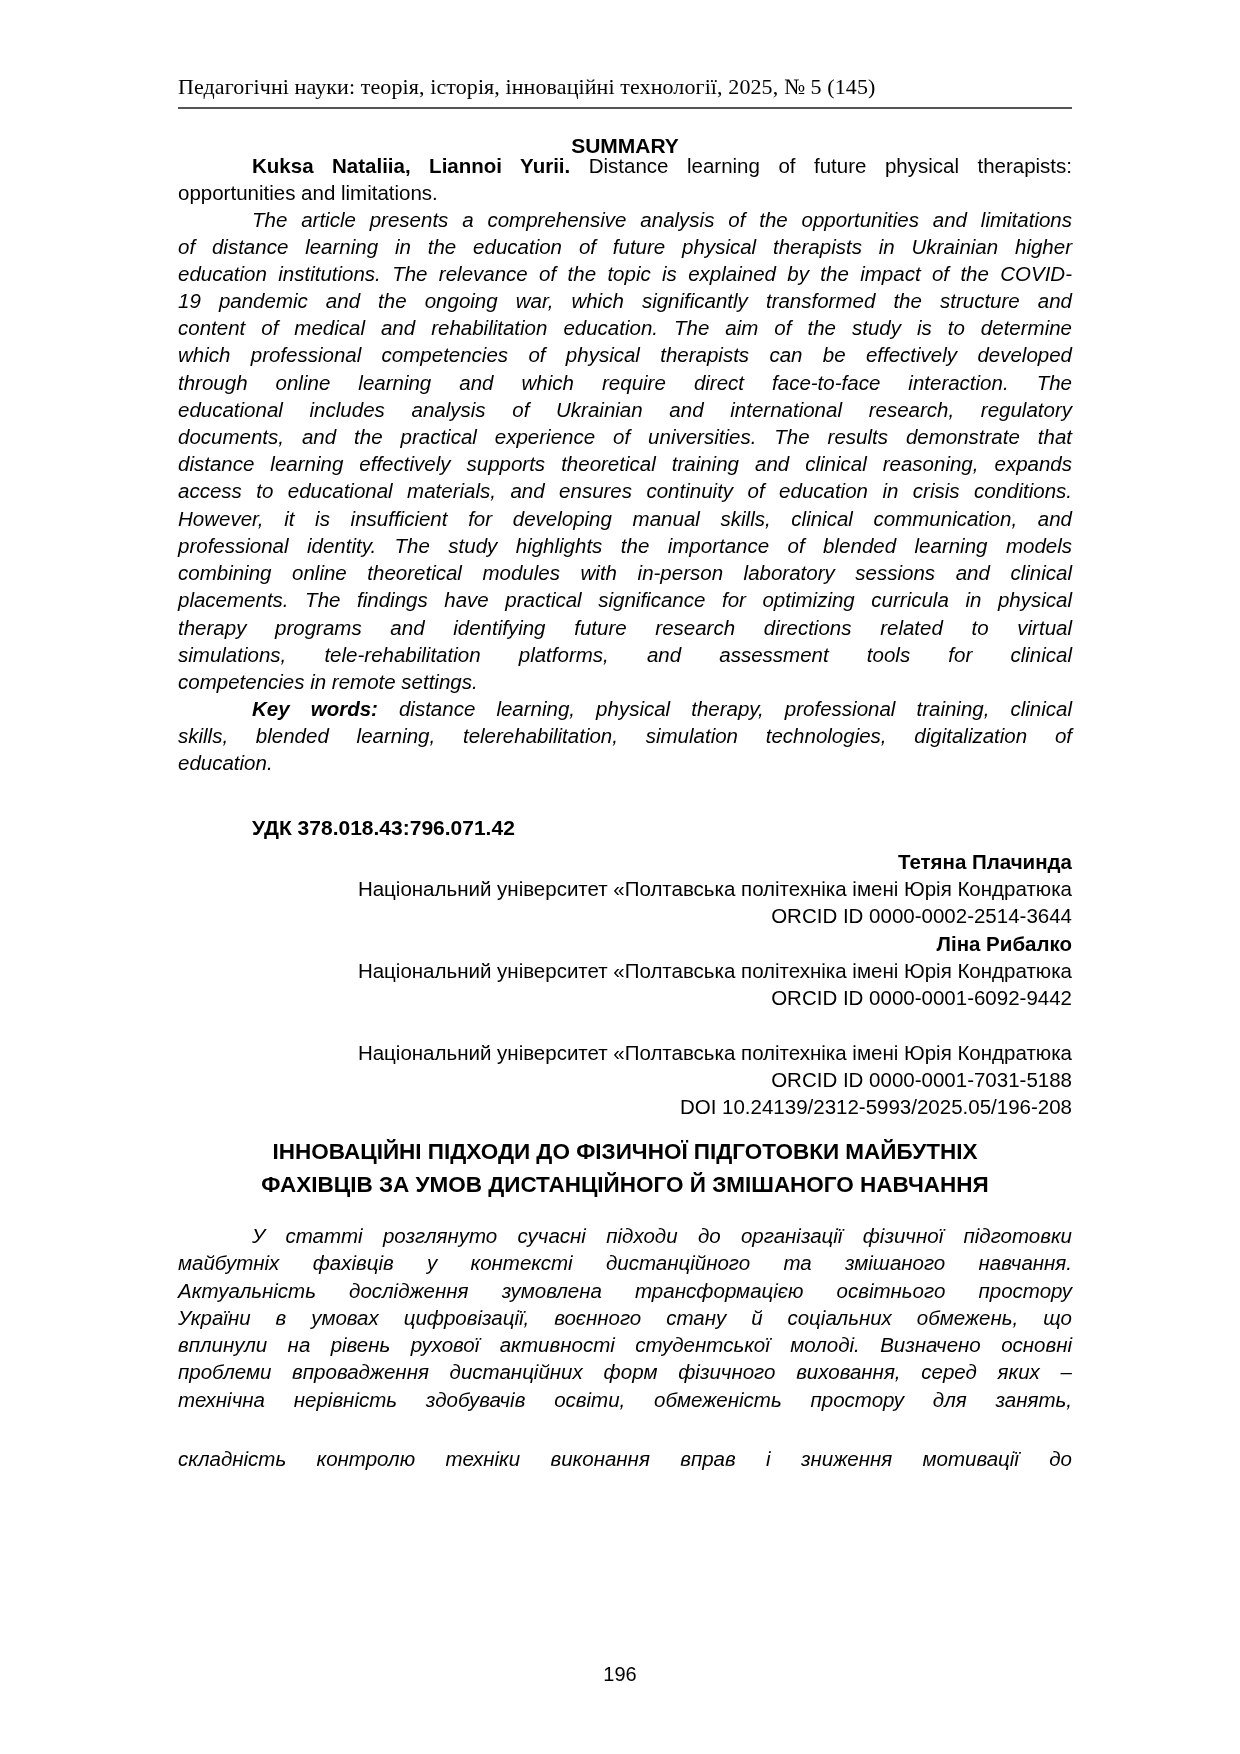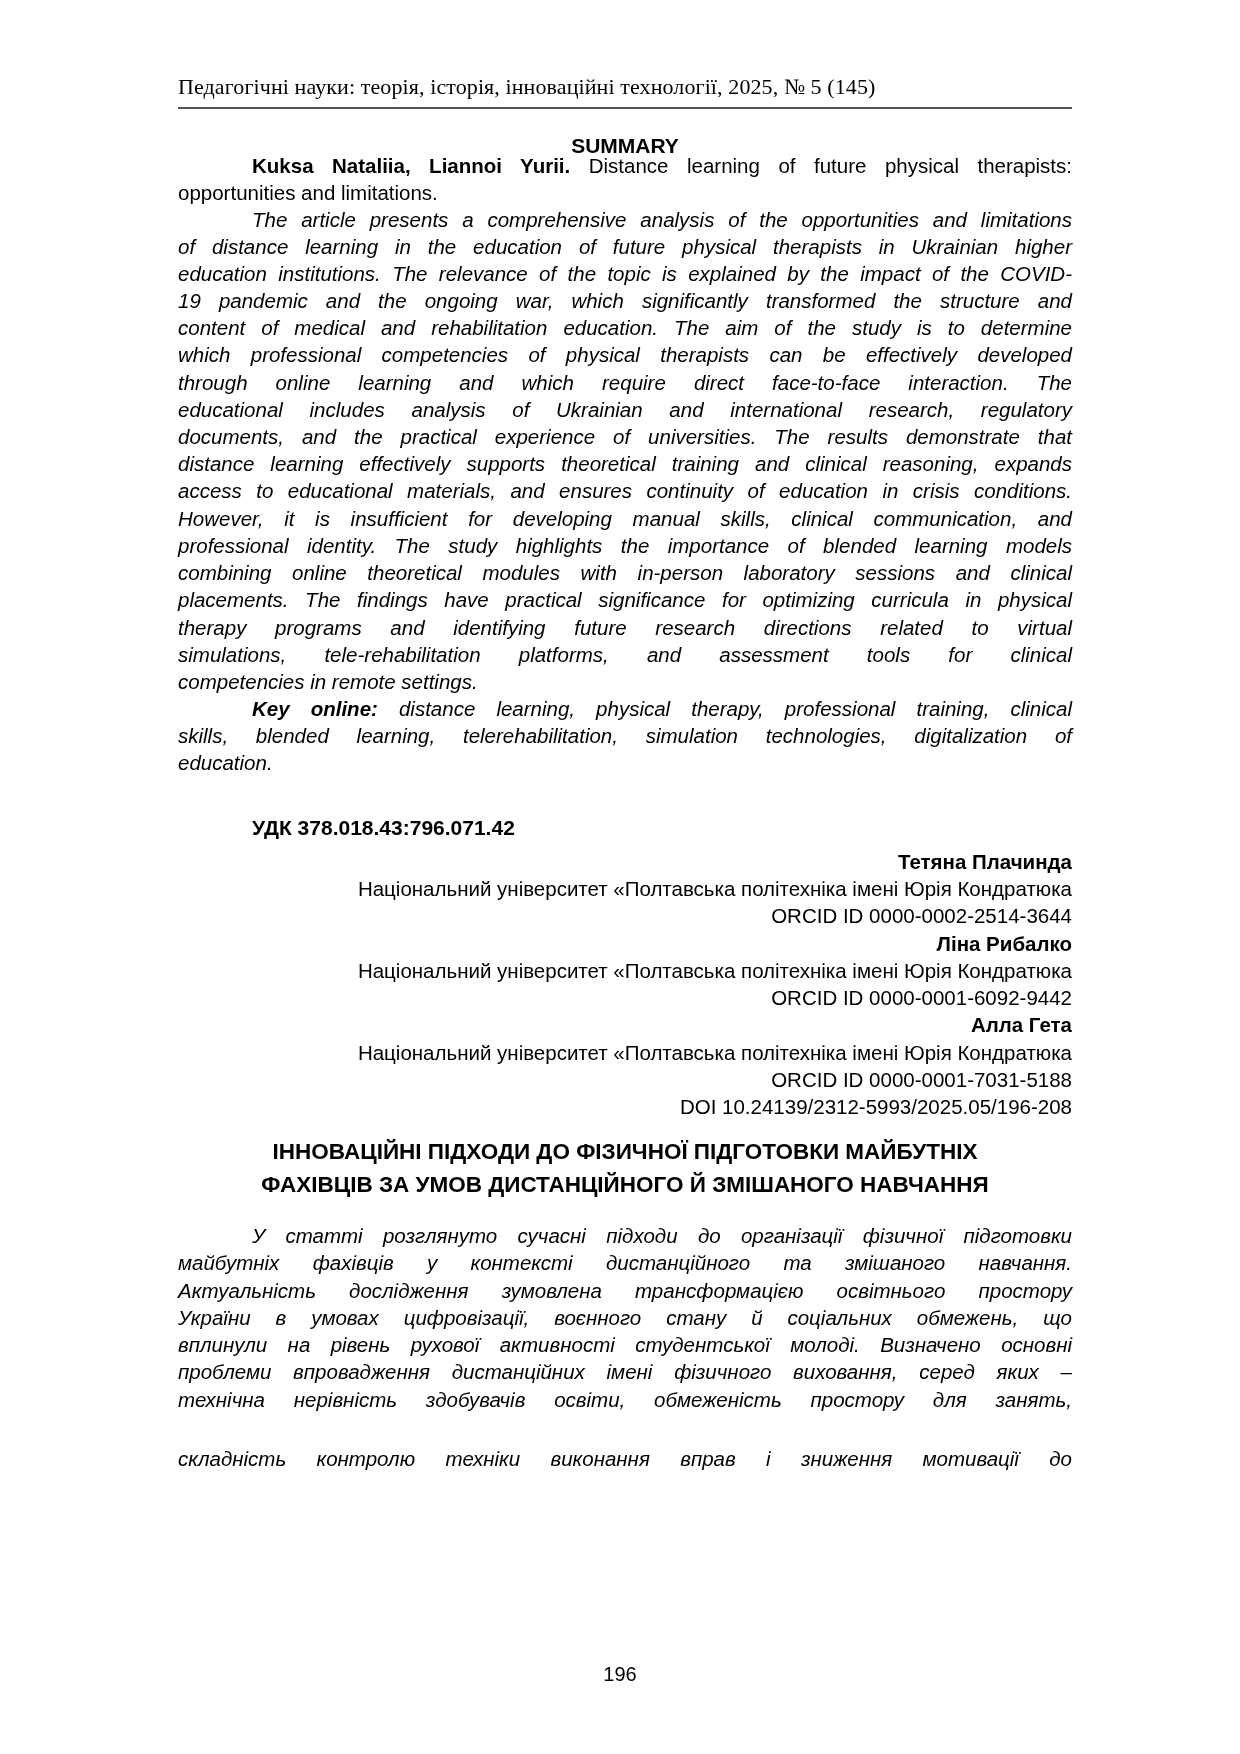--- a/index.html
+++ b/index.html
@@ -46,45 +46,44 @@
   <div class="line italic justify" style="top:449px;">distance learning effectively supports theoretical training and clinical reasoning, expands</div>
   <div class="line italic justify" style="top:476px;">access to educational materials, and ensures continuity of education in crisis conditions.</div>
   <div class="line italic justify" style="top:504px;">However, it is insufficient for developing manual skills, clinical communication, and</div>
   <div class="line italic justify" style="top:531px;">professional identity. The study highlights the importance of blended learning models</div>
   <div class="line italic justify" style="top:558px;">combining online theoretical modules with in-person laboratory sessions and clinical</div>
   <div class="line italic justify" style="top:585px;">placements. The findings have practical significance for optimizing curricula in physical</div>
   <div class="line italic justify" style="top:613px;">therapy programs and identifying future research directions related to virtual</div>
   <div class="line italic justify" style="top:640px;">simulations, tele-rehabilitation platforms, and assessment tools for clinical</div>
   <div class="line italic" style="top:667px;">competencies in remote settings.</div>
 
-  <div class="line italic justify indent" style="top:694px;"><span class="bold">Key online:</span><span> distance learning, physical therapy, professional training, clinical</span></div>
+  <div class="line italic justify indent" style="top:694px;"><span class="bold">Key words:</span><span> distance learning, physical therapy, professional training, clinical</span></div>
   <div class="line italic justify" style="top:721px;">skills, blended learning, telerehabilitation, simulation technologies, digitalization of</div>
   <div class="line italic" style="top:748px;">education.</div>
 
   <div class="line h-udk" style="top:813px;">УДК 378.018.43:796.071.42</div>
 
   <div class="line right bold" style="top:847px;">Тетяна Плачинда</div>
   <div class="line right" style="top:874px;">Національний університет «Полтавська політехніка імені Юрія Кондратюка</div>
   <div class="line right" style="top:901px;">ORCID ID 0000-0002-2514-3644</div>
 
   <div class="line right bold" style="top:929px;">Ліна Рибалко</div>
   <div class="line right" style="top:956px;">Національний університет «Полтавська політехніка імені Юрія Кондратюка</div>
   <div class="line right" style="top:983px;">ORCID ID 0000-0001-6092-9442</div>
 
-  <div class="line right bold" style="top:1010px;">Алла Гета</div>
   <div class="line right" style="top:1038px;">Національний університет «Полтавська політехніка імені Юрія Кондратюка</div>
   <div class="line right" style="top:1065px;">ORCID ID 0000-0001-7031-5188</div>
   <div class="line right" style="top:1092px;">DOI 10.24139/2312-5993/2025.05/196-208</div>
 
   <div class="line center title" style="top:1137px;">ІННОВАЦІЙНІ ПІДХОДИ ДО ФІЗИЧНОЇ ПІДГОТОВКИ МАЙБУТНІХ</div>
   <div class="line center title" style="top:1170px;">ФАХІВЦІВ ЗА УМОВ ДИСТАНЦІЙНОГО Й ЗМІШАНОГО НАВЧАННЯ</div>
 
   <div class="line italic justify indent" style="top:1221px;">У статті розглянуто сучасні підходи до організації фізичної підготовки</div>
   <div class="line italic justify" style="top:1248px;">майбутніх фахівців у контексті дистанційного та змішаного навчання.</div>
   <div class="line italic justify" style="top:1276px;">Актуальність дослідження зумовлена трансформацією освітнього простору</div>
   <div class="line italic justify" style="top:1303px;">України в умовах цифровізації, воєнного стану й соціальних обмежень, що</div>
   <div class="line italic justify" style="top:1330px;">вплинули на рівень рухової активності студентської молоді. Визначено основні</div>
-  <div class="line italic justify" style="top:1357px;">проблеми впровадження дистанційних імені фізичного виховання, серед яких –</div>
+  <div class="line italic justify" style="top:1357px;">проблеми впровадження дистанційних форм фізичного виховання, серед яких –</div>
   <div class="line italic justify" style="top:1385px;">технічна нерівність здобувачів освіти, обмеженість простору для занять,</div>
   <div class="line italic justify" style="top:1444px;">складність контролю техніки виконання вправ і зниження мотивації до</div>
 
   <div class="pagenum">196</div>
 </div>
 
 </body></html>

